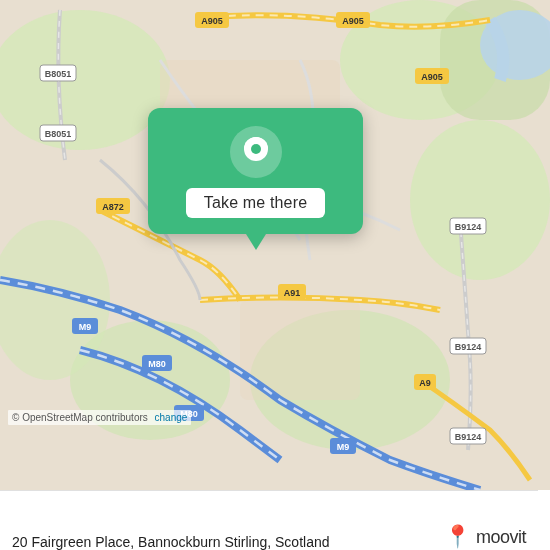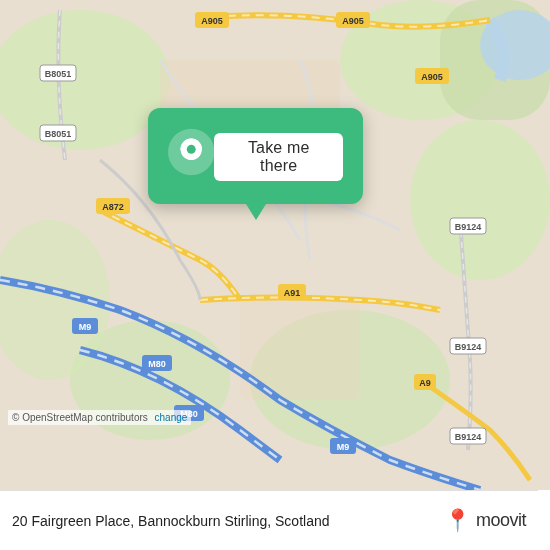--- a/index.html
+++ b/index.html
@@ -29,21 +29,21 @@
 
     
     .popup-card {
       position: absolute;
       top: 108px;
       left: 148px;
       width: 215px;
       background: #3dba7e;
       border-radius: 12px;
       display: flex;
-      flex-direction: row;
+      flex-direction: column;
       align-items: center;
       padding: 18px 20px 16px;
       box-shadow: 0 4px 16px rgba(0,0,0,0.25);
       z-index: 10;
     }
 
     .popup-card::after {
       content: '';
       position: absolute;
       bottom: -16px;
@@ -71,21 +71,21 @@
       cursor: pointer;
       letter-spacing: 0.01em;
     }
 
     
     #bottom-bar {
       width: 538px;
       height: 60px;
       background: white;
       display: flex;
-      align-items: center;
+      align-items: flex-end;
       padding: 0 12px;
       border-top: 1px solid #e0e0e0;
       position: relative;
     }
 
     .address-text {
       font-size: 14px;
       color: #222;
       flex: 1;
     }

